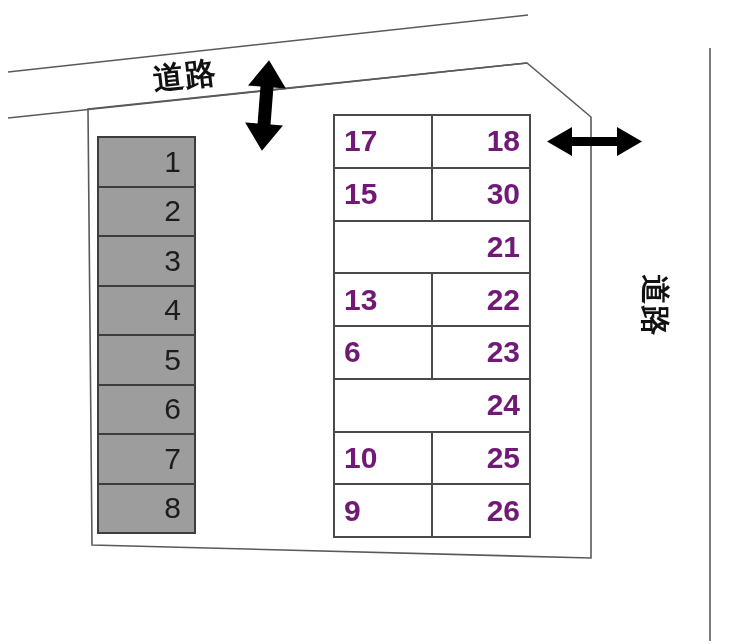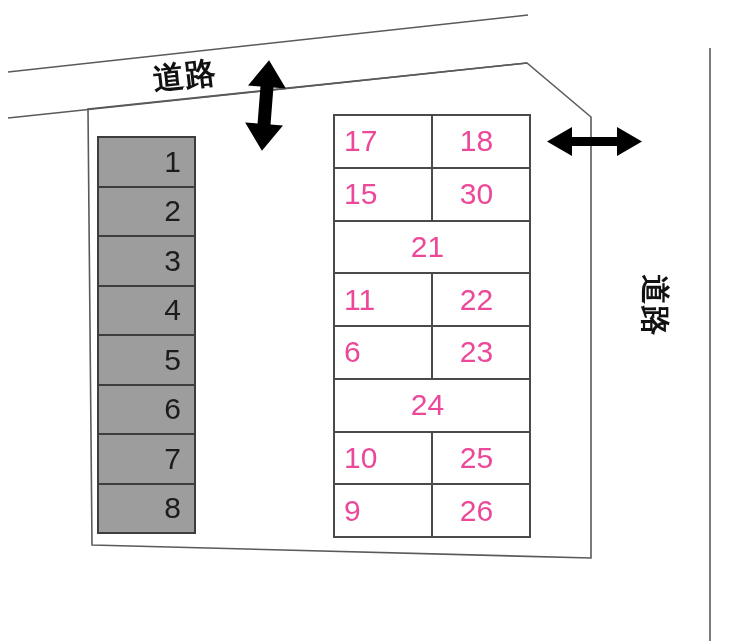--- a/index.html
+++ b/index.html
@@ -60,29 +60,30 @@
     box-sizing: border-box;
     border-bottom: 2px solid #4a4a4a;
   }
   .trow:last-child { border-bottom: none; }
   .tcell {
     flex: 1;
     box-sizing: border-box;
     display: flex;
     align-items: center;
     font-size: 30px;
-    color: #ec4899;
+    color: #701a75;
+    font-weight: bold;
   }
   .tcell.left {
     justify-content: flex-start;
     padding-left: 9px;
     border-right: 2px solid #4a4a4a;
   }
   .tcell.right {
-    justify-content: center;
+    justify-content: flex-end;
     padding-right: 9px;
   }
   
   .road-label-top {
     position: absolute;
     left: 151px; top: 59px;
     width: 68px; height: 34px;
     line-height: 34px;
     text-align: center;
     font-size: 31px;
@@ -172,21 +173,21 @@
           <span>30</span>
         </div>
     </div>
     <div class="trow">
       <div class="tcell right">
           <span>21</span>
         </div>
     </div>
     <div class="trow">
       <div class="tcell left">
-          <span>11</span>
+          <span>13</span>
         </div>
       <div class="tcell right">
           <span>22</span>
         </div>
     </div>
     <div class="trow">
       <div class="tcell left">
           <span>6</span>
         </div>
       <div class="tcell right">

